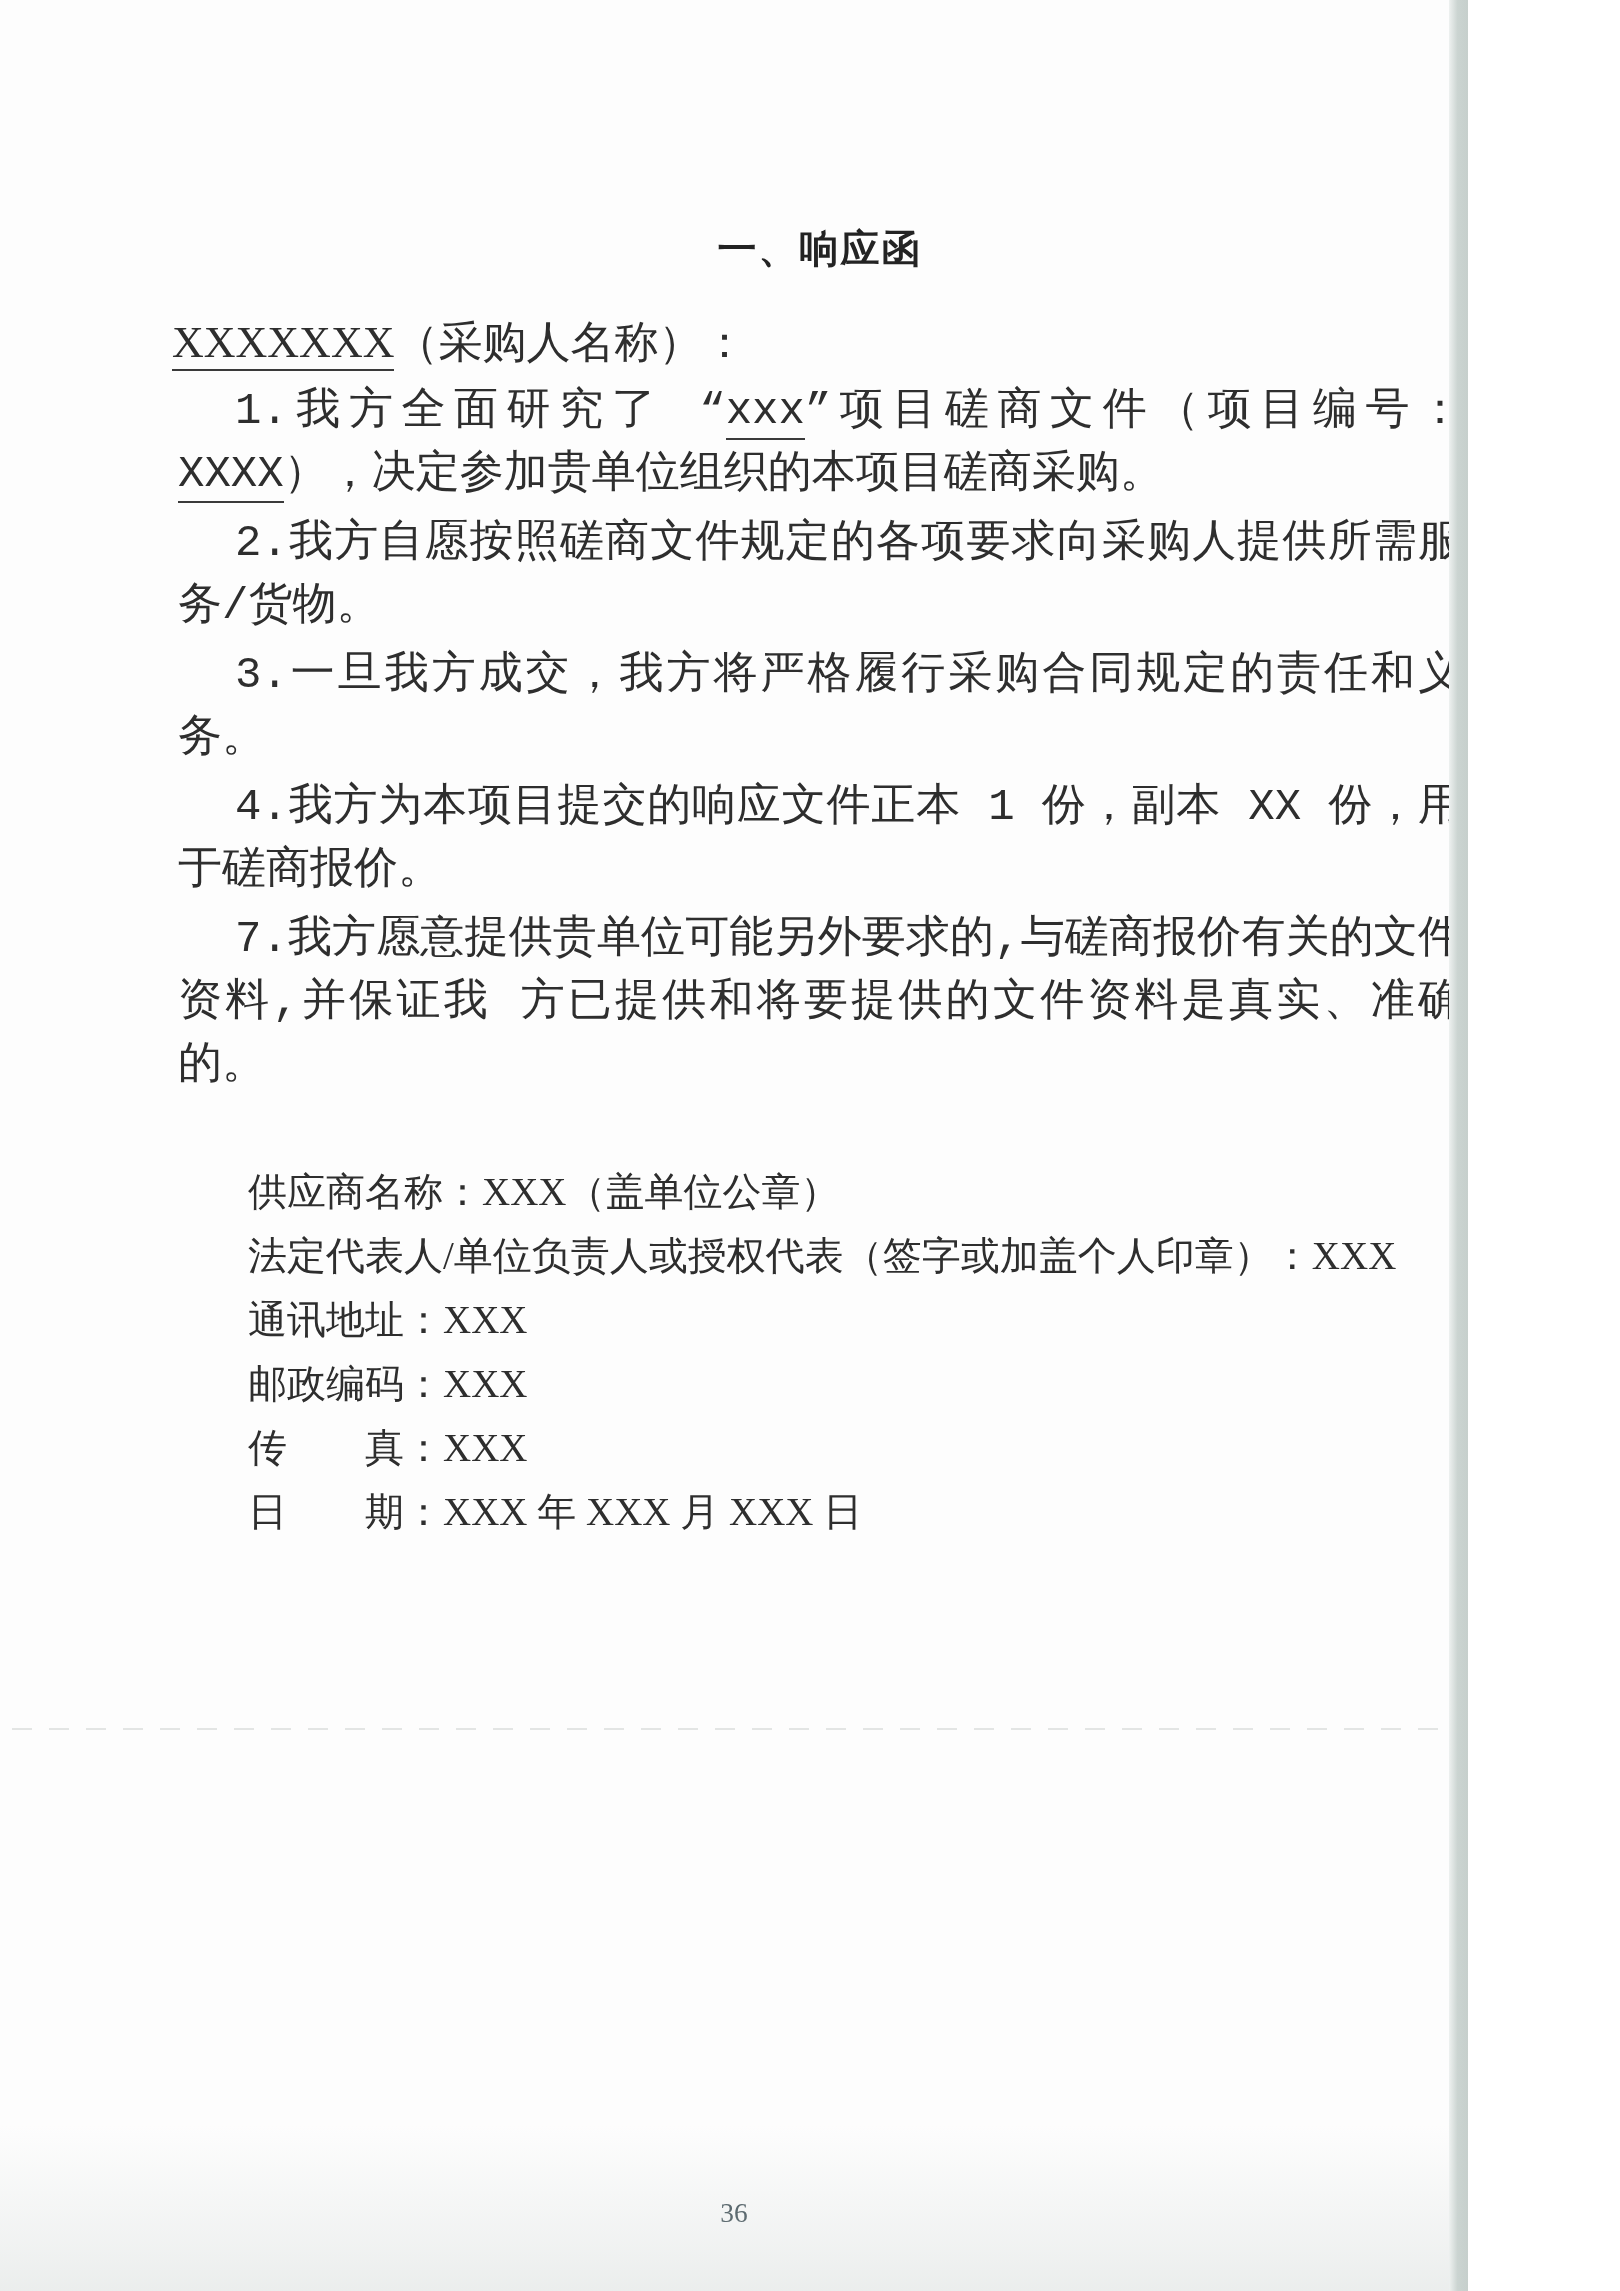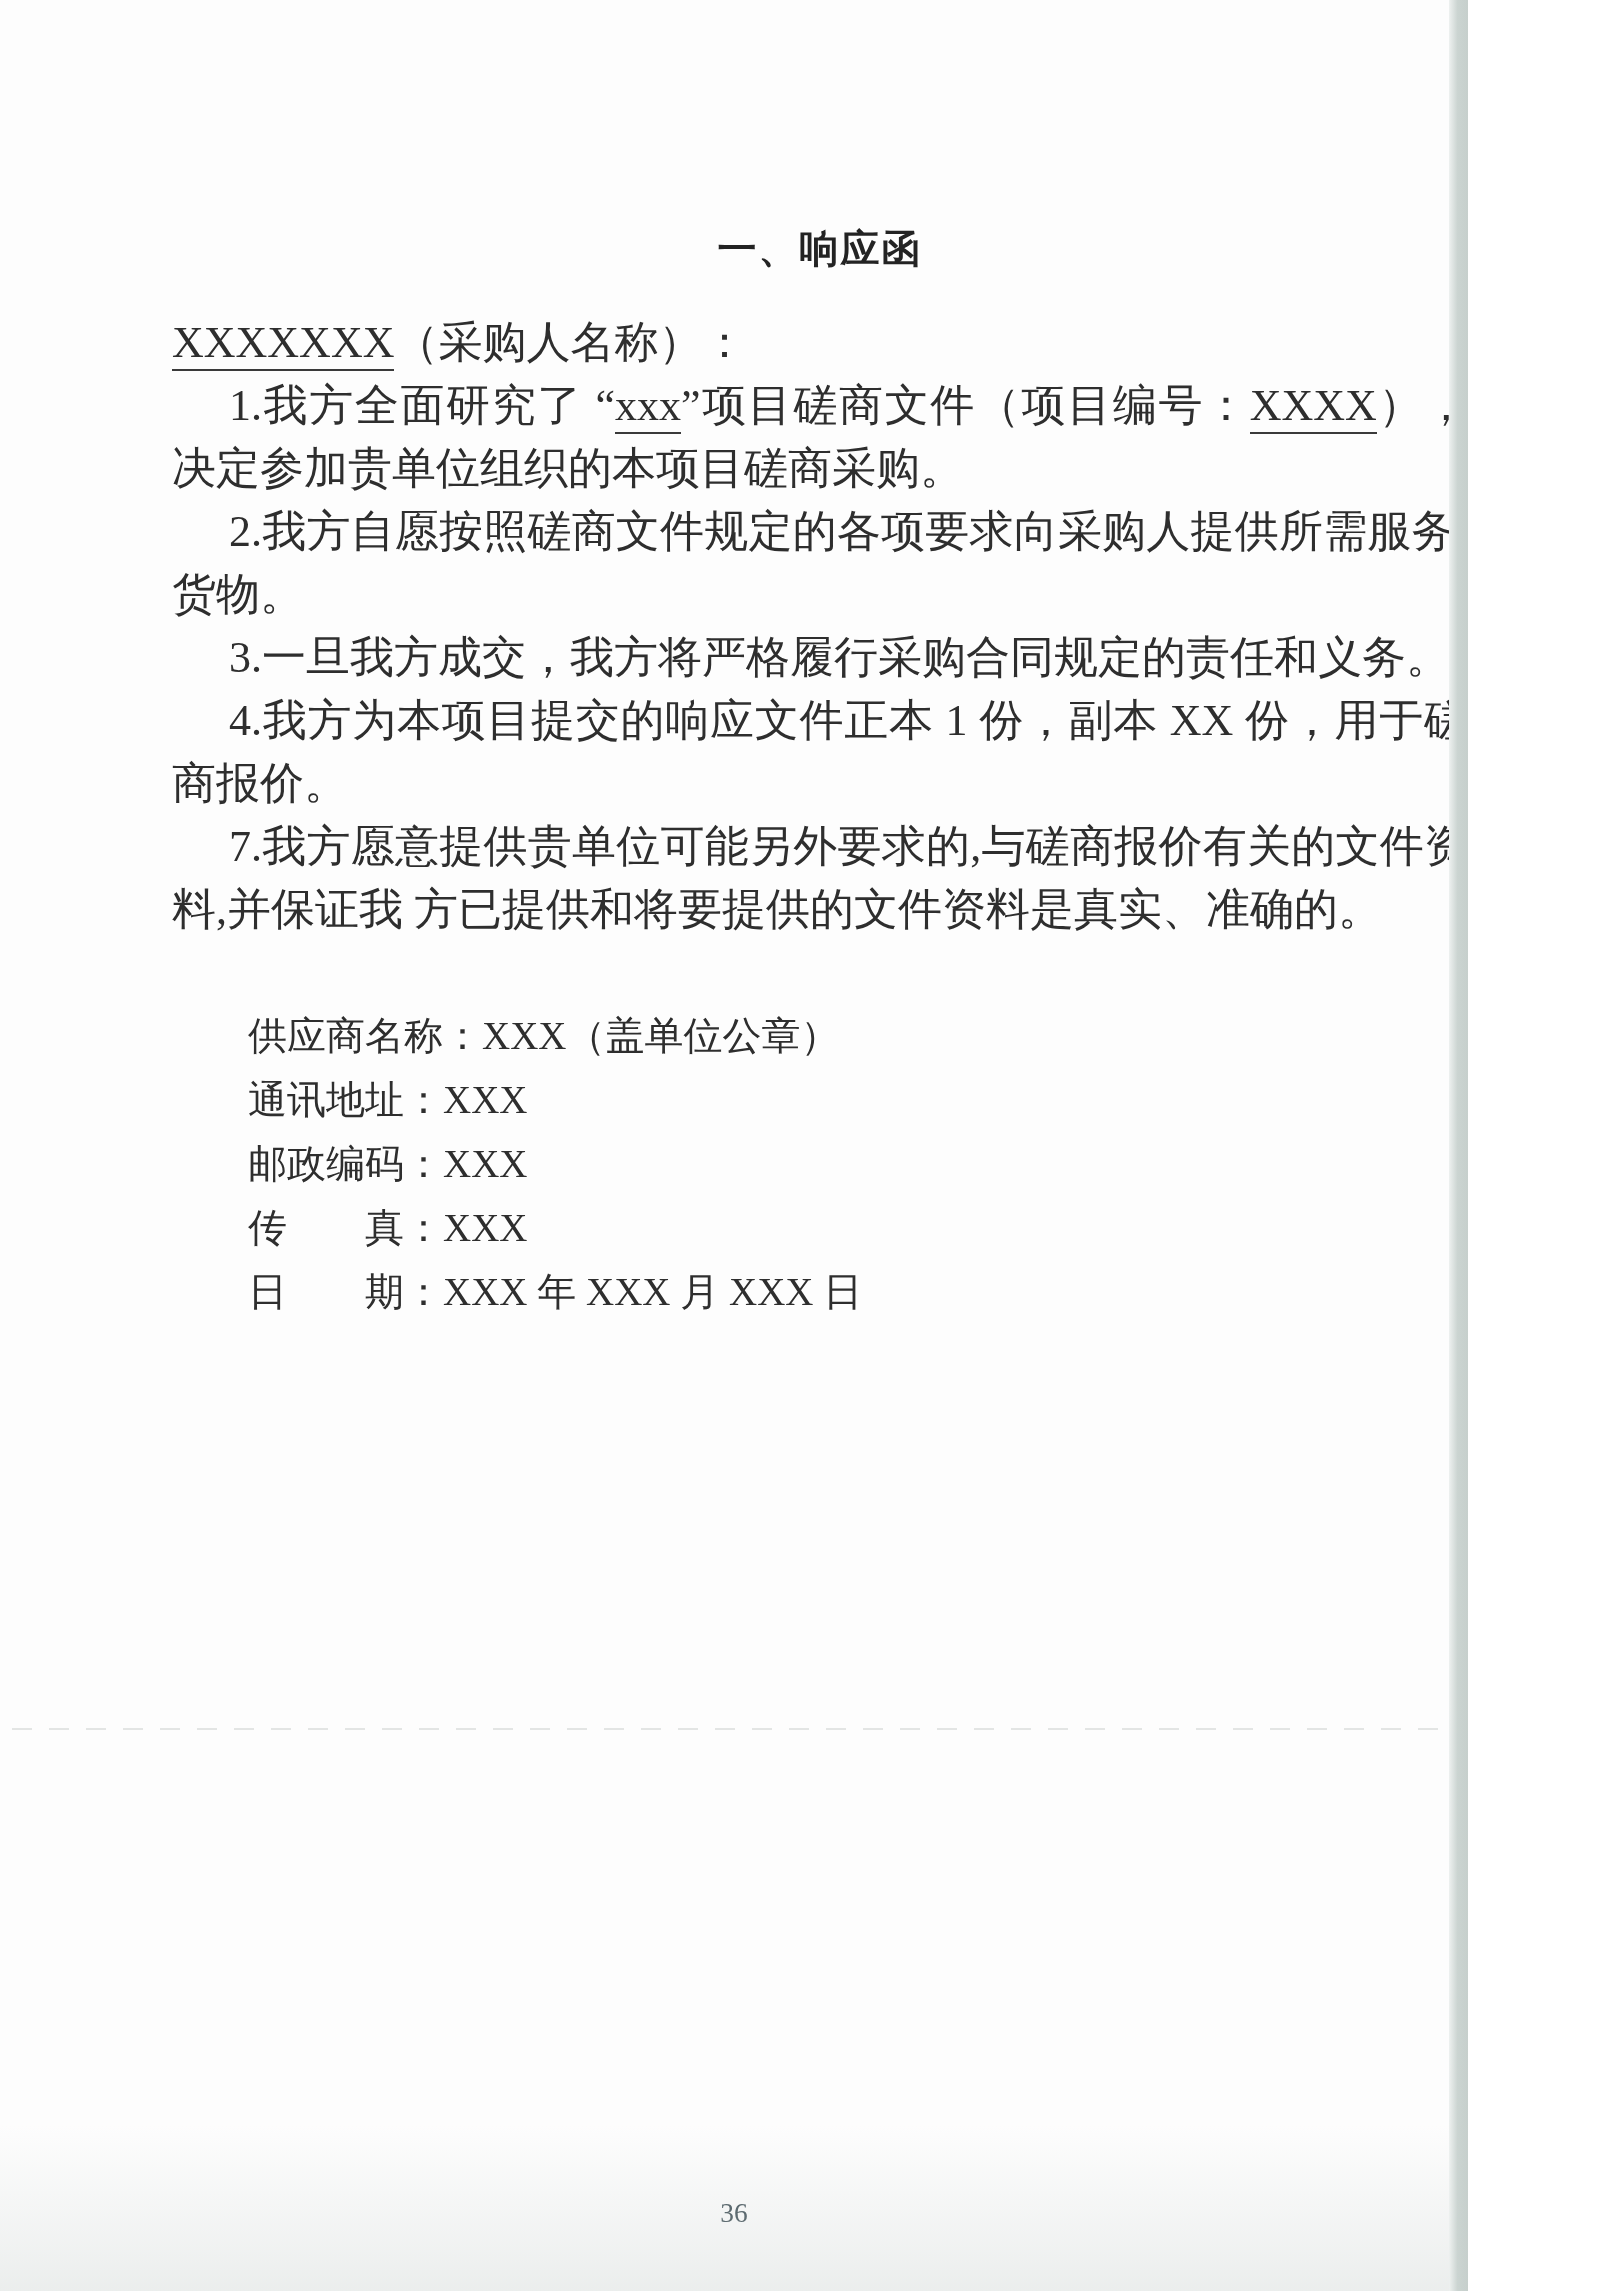--- a/index.html
+++ b/index.html
@@ -28,21 +28,21 @@
     letter-spacing: 2px;
     color: #232323;
   }
   .body-text {
     margin-top: 39px;
     font-size: 44px;
     line-height: 63px;
     text-align: justify;
   }
   .salutation { margin: 0; text-indent: 0; }
-  .para { margin: 0; text-indent: 57px; }
+  .para { margin: 6px; text-indent: 57px; font-family: Liberation Mono, monospace; }
   .u {
     border-bottom: 2px solid #3a3a3a;
     padding-bottom: 2px;
   }
   .signature {
     margin-top: 63px;
     padding-left: 76px;
     font-size: 39px;
     line-height: 64px;
   }
@@ -99,20 +99,21 @@
 
       <p class="para">3.一旦我方成交，我方将严格履行采购合同规定的责任和义务。</p>
 
       <p class="para">4.我方为本项目提交的响应文件正本 1 份，副本 XX 份，用于磋商报价。</p>
 
       <p class="para">7.我方愿意提供贵单位可能另外要求的,与磋商报价有关的文件资料,并保证我 方已提供和将要提供的文件资料是真实、准确的。</p>
     </div>
 
     <div class="signature">
       <div class="sig-line">供应商名称：XXX（盖单位公章）</div>
+      <div class="sig-line">法定代表人/单位负责人或授权代表（签字或加盖个人印章）：XXX</div>
       <div class="sig-line">通讯地址：XXX</div>
       <div class="sig-line">邮政编码：XXX</div>
       <div class="sig-line">传　　真：XXX</div>
       <div class="sig-line">日　　期：XXX 年 XXX 月 XXX 日</div>
     </div>
 
   </div>
 
   <div class="dashed-line"></div>
 

